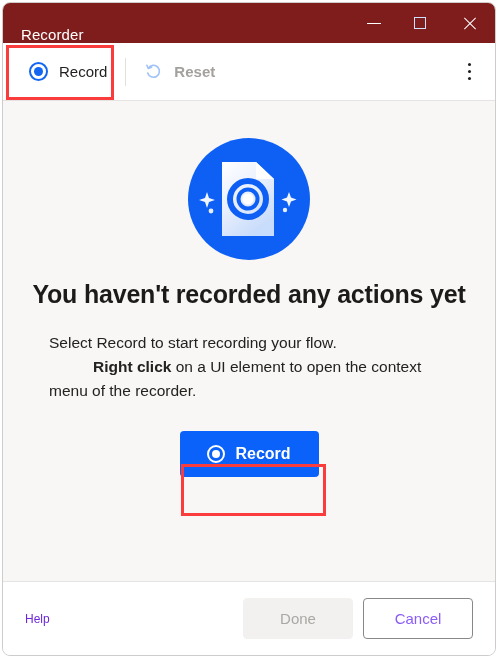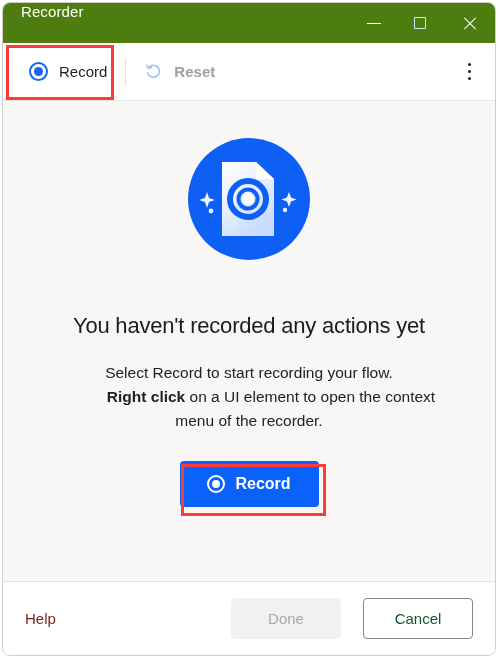--- a/index.html
+++ b/index.html
@@ -26,23 +26,23 @@
     box-sizing: border-box;
     overflow: hidden;
     background: #f8f7f6;
     display: flex;
     flex-direction: column;
   }
 
   
   .titlebar {
     height: 40px;
-    background: #4d7c0f;
-    display: flex;
-    align-items: flex-start;
+    background: #7f1d1d;
+    display: flex;
+    align-items: flex-end;
     flex: 0 0 auto;
     position: relative;
   }
   .title-text {
     color: #ffffff;
     font-size: 15px;
     margin-left: 18px;
     letter-spacing: 0.1px;
     white-space: nowrap;
   }
@@ -184,32 +184,31 @@
     height: 122px;
     border-radius: 50%;
     background: #0e60f4;
     display: flex;
     align-items: center;
     justify-content: center;
     position: relative;
   }
 
   .headline {
-    margin-top: 53px;
-    font-size: 22px;
-    font-weight: normal;
+    margin-top: 20px;
+    font-size: 25px;
+    font-weight: bold;
     color: #1c1b1a;
     letter-spacing: -0.2px;
     white-space: nowrap;
   }
 
   .subtext {
     margin-top: 22px;
     width: 400px;
-    text-align: center;
     font-size: 15.5px;
     line-height: 24px;
     color: #23221f;
   }
   .subtext b { font-weight: bold; margin-left: 44px; }
 
   .primary-record {
     margin-top: 28px;
     width: 139px;
     height: 46px;
@@ -250,29 +249,29 @@
     height: 74px;
     flex: 0 0 auto;
     background: #ffffff;
     border-top: 1px solid #e6e4e2;
     display: flex;
     align-items: center;
     padding: 0 22px;
     box-sizing: border-box;
   }
   .help-link {
-    color: #7f1d1d;
-    font-size: 15px;
+    color: #6d28d9;
+    font-size: 12px;
     text-decoration: none;
     cursor: pointer;
   }
   .footer-right {
     margin-left: auto;
     display: flex;
-    gap: 22px;
+    gap: 10px;
     align-items: center;
   }
   .btn {
     height: 41px;
     min-width: 110px;
     border-radius: 4px;
     font-size: 15px;
     font-family: "Liberation Sans", sans-serif;
     box-sizing: border-box;
     padding: 0 18px;
@@ -280,21 +279,21 @@
   }
   .btn-done {
     background: #f3f1f0;
     border: 1px solid #f3f1f0;
     color: #aaa7a4;
     cursor: default;
   }
   .btn-cancel {
     background: #ffffff;
     border: 1px solid #8a8886;
-    color: #14532d;
+    color: #8b5cf6;
     text-align: center;
   }
 </style>
 </head>
 <body>
 
 <div class="window">
 
   <div class="titlebar">
     <div class="title-text">Recorder</div>

